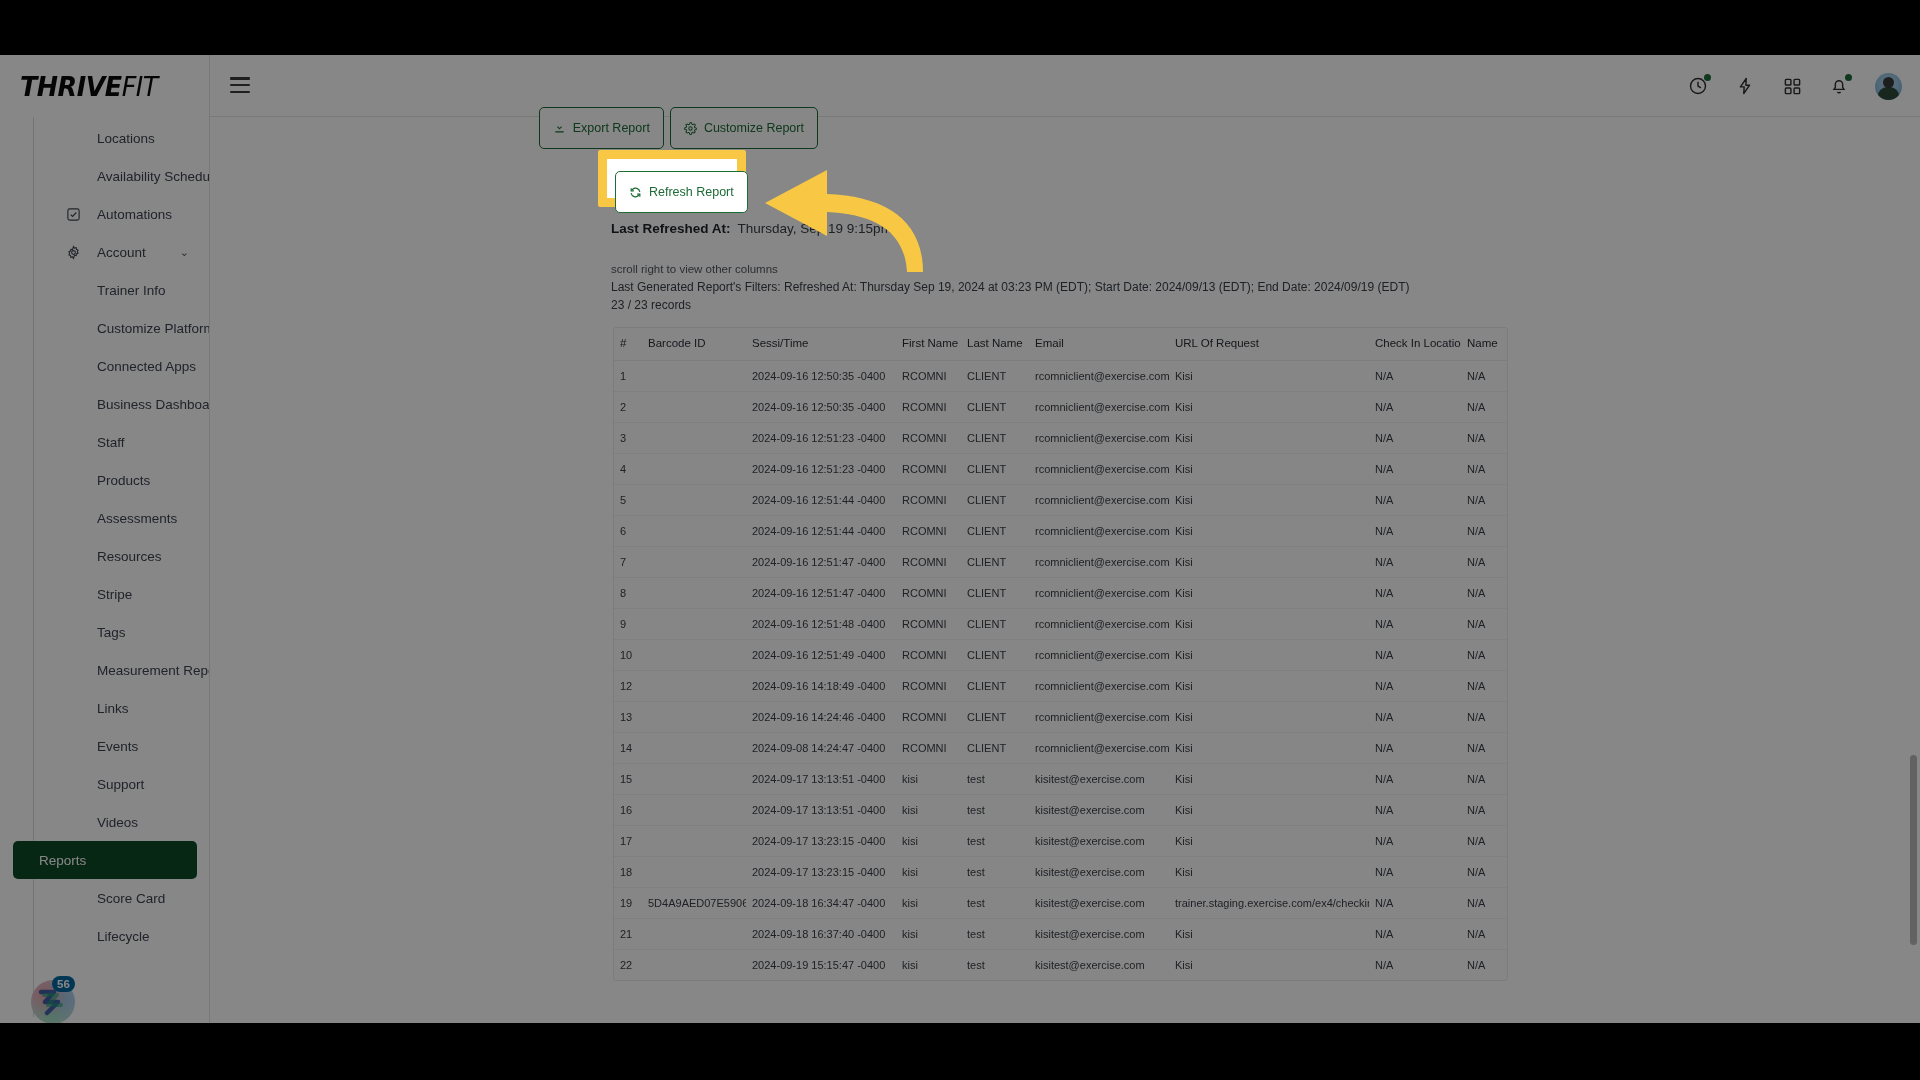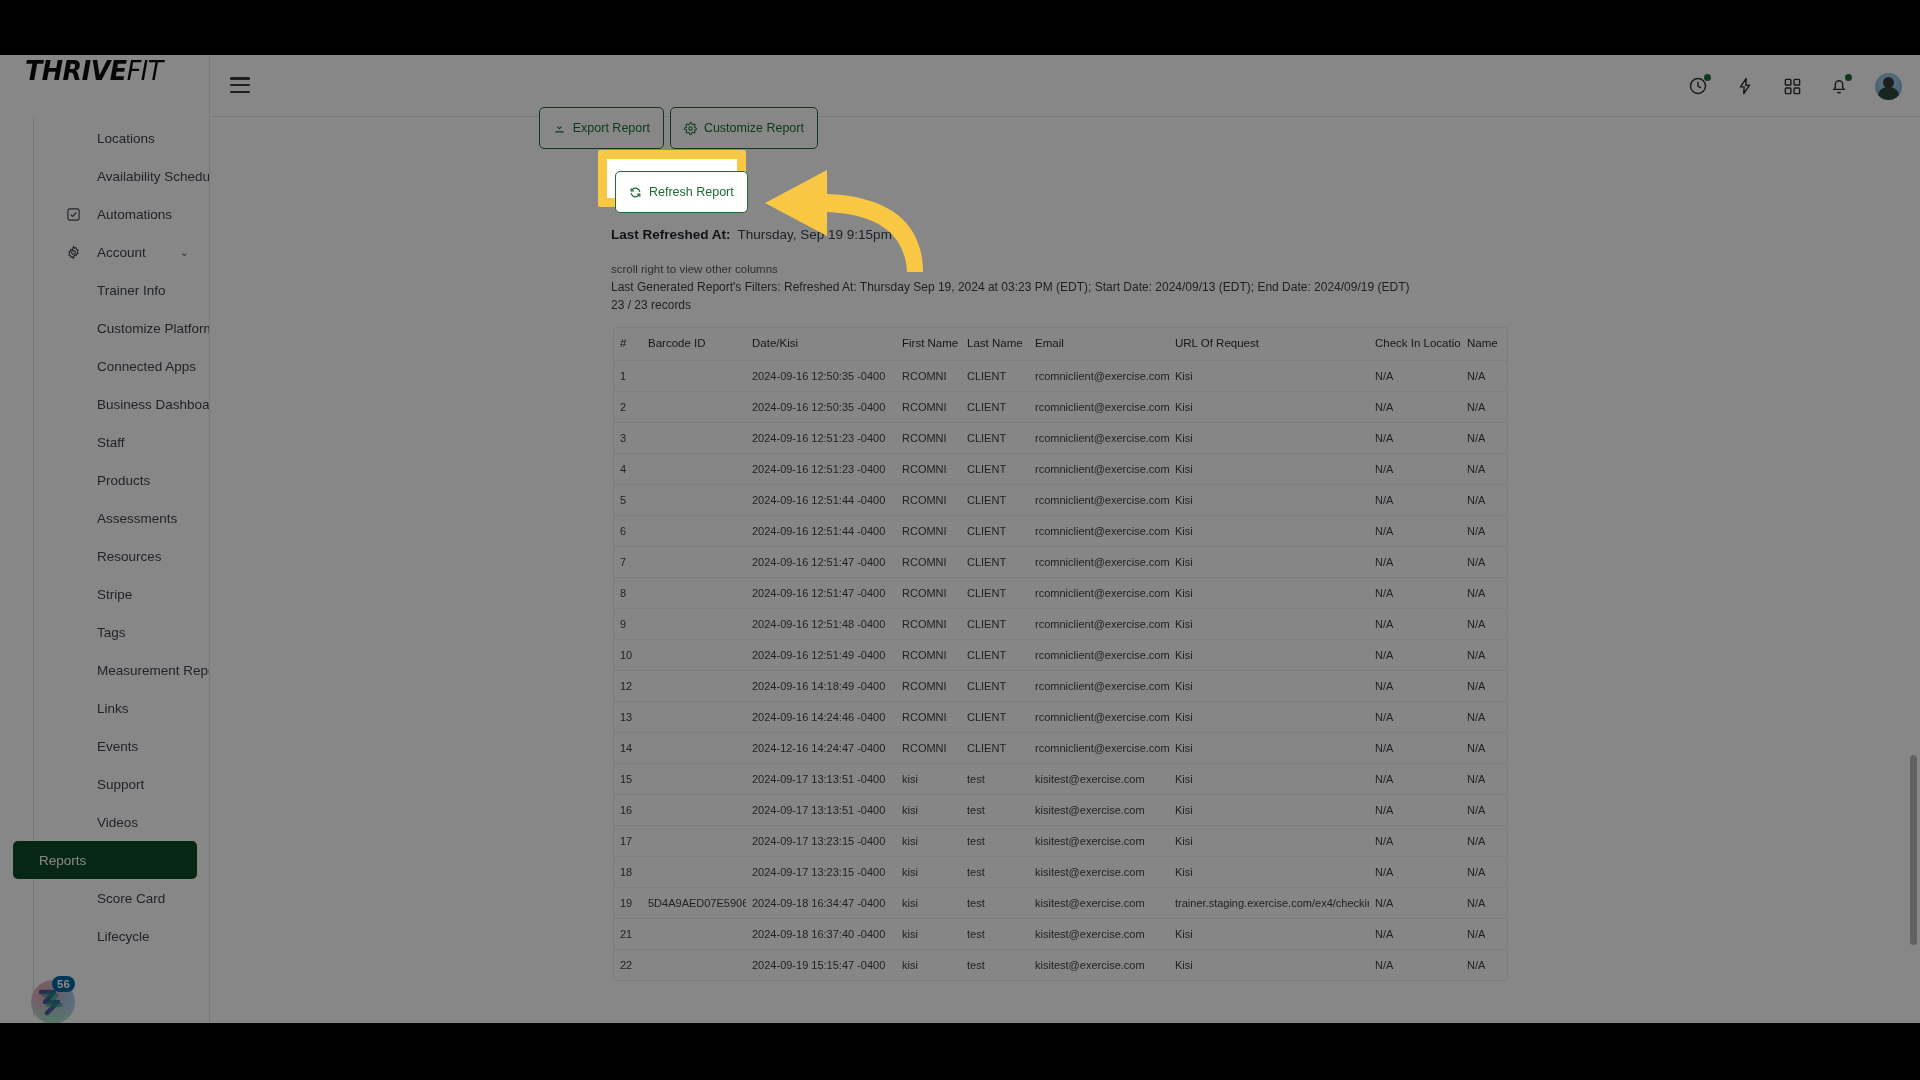--- a/index.html
+++ b/index.html
@@ -29,22 +29,23 @@
   
   #sidebar {
     position: absolute; left: 0; top: 0;
     width: 210px; height: 968px;
     background: #ffffff;
     border-right: 1px solid #e2e2e2;
     overflow: hidden;
   }
   #logo {
     height: 62px;
-    display: flex; align-items: flex-start;
-    padding-left: 25px;
+    display: flex; align-items: center;
+    padding-left: 12px;
+    margin-left: 8px;
   }
   #logo .wordmark {
     font-family: "DejaVu Sans", sans-serif;
     font-weight: 800;
     font-style: italic;
     font-size: 27px;
     letter-spacing: -0.5px;
     color: #0a0a0a;
     transform: scaleX(0.94);
     transform-origin: left center;
@@ -204,21 +205,21 @@
   }
 
   
   #arrow {
     position: absolute;
     left: 735px; top: 95px;
     z-index: 62;
     pointer-events: none;
   }
   #last-refreshed {
-    position: absolute; left: 611px; top: 172px;
+    position: absolute; left: 611px; top: 166px;
     font-size: 13.5px; color: #3a4048;
     display: flex; align-items: center; gap: 7px;
   }
   #last-refreshed b { color: #1f242b; }
 
   #scroll-hint {
     position: absolute; left: 611px; top: 208px;
     font-size: 11.5px; color: #53585f;
   }
   #filters-line {
@@ -478,21 +479,21 @@
           <col class="c-ln">
         <col class="c-em">
           <col class="c-url">
           <col class="c-cil">
           <col class="c-ses">
       </colgroup>
       <thead>
           <tr id="thead-row">
             <th>#</th>
             <th>Barcode ID</th>
-            <th>Date/Kisi</th>
+            <th>Sessi/Time</th>
             <th>First Name</th>
             <th>Last Name</th>
             <th>Email</th>
             <th>URL Of Request</th>
             <th>Check In Location</th>
             <th>Name</th>
           </tr>
         </thead>
       <tbody id="tbody">
           <tr>
@@ -623,21 +624,21 @@
             <td>RCOMNI</td>
             <td>CLIENT</td>
             <td>rcomniclient@exercise.com</td>
             <td>Kisi</td>
             <td>N/A</td>
             <td>N/A</td>
           </tr>
           <tr>
             <td>14</td>
             <td></td>
-            <td>2024-12-16 14:24:47 -0400</td>
+            <td>2024-09-08 14:24:47 -0400</td>
             <td>RCOMNI</td>
             <td>CLIENT</td>
             <td>rcomniclient@exercise.com</td>
             <td>Kisi</td>
             <td>N/A</td>
             <td>N/A</td>
           </tr>
           <tr>
             <td>15</td>
             <td></td>

